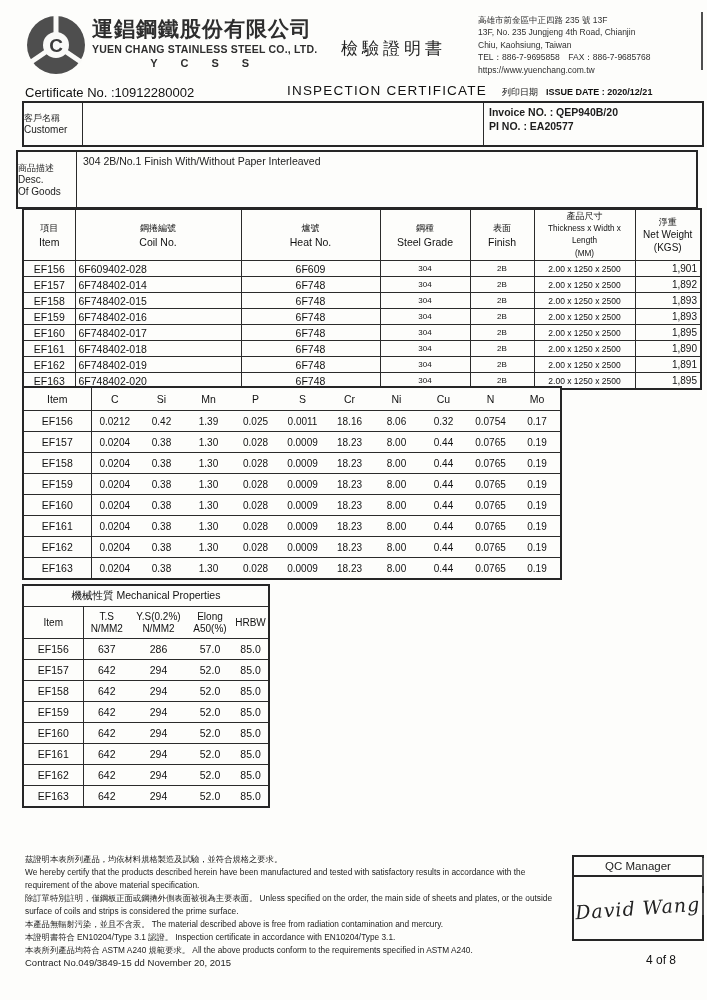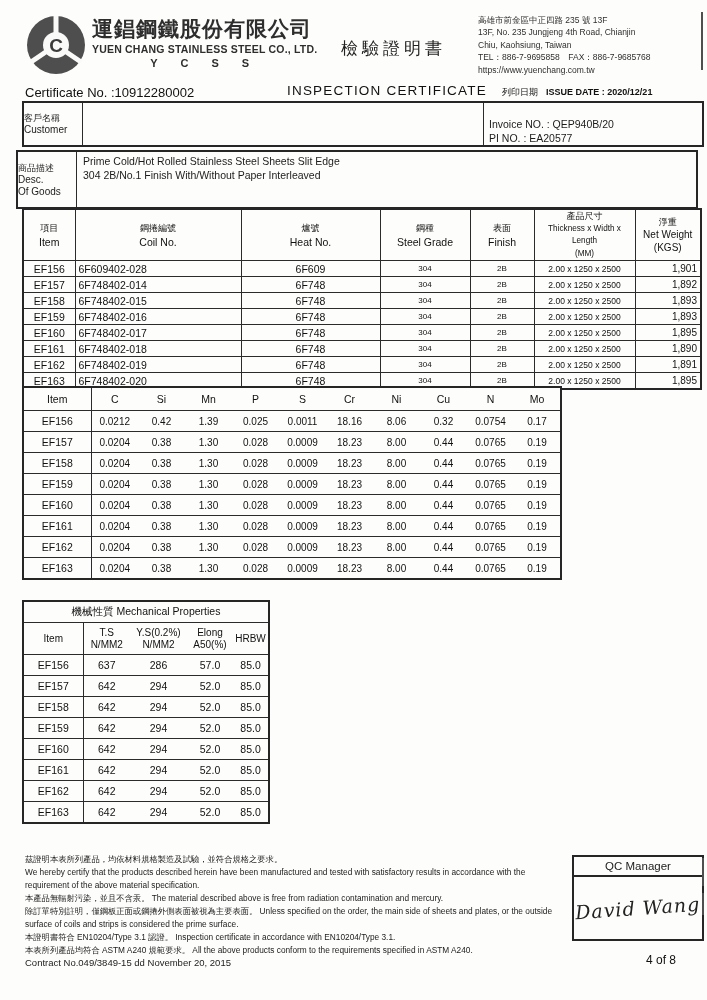--- a/index.html
+++ b/index.html
@@ -22,21 +22,21 @@
   .issue .en{font-weight:bold;}
 
   
   .box{position:absolute;border:2px solid #262626;display:flex;background:#fdfdfb;}
   .box .lbl{width:58px;border-right:1.5px solid #2b2b2b;display:flex;flex-direction:column;
             justify-content:center;align-items:flex-start;text-align:center;}
   .lbl .zh{font-size:9px;line-height:12px;}
   .lbl .en{font-size:10px;line-height:12px;}
   .customer-box{left:22px;top:101px;width:678px;height:42px;}
   .customer-box .val{flex:1;}
-  .customer-box .inv{width:208px;border-left:1.5px solid #2b2b2b;padding:14px 5px;font-size:10.5px;line-height:14px;}
+  .customer-box .inv{width:208px;border-left:1.5px solid #2b2b2b;padding:2px 5px;font-size:10.5px;line-height:14px;font-weight:bold;}
   .desc-box{left:16px;top:150px;width:678px;height:55px;}
   .desc-box .txt{flex:1;padding:2px 6px;font-size:10.5px;line-height:14px;}
 
   
   .tbl{position:absolute;border-collapse:collapse;table-layout:fixed;background:#fdfdfb;border:2px solid #262626;}
   .tbl th,.tbl td{padding:0;font-weight:normal;color:#111;overflow:hidden;}
   .ln{display:block;line-height:12px;}
 
   
   .main{left:22px;top:208px;width:678px;}
@@ -57,21 +57,21 @@
 
   
   .chem{left:22px;top:386px;width:538px;}
   .chem .title td{height:20px;text-align:center;font-size:11px;border-bottom:1.5px solid #2b2b2b;}
   .chem th{height:22px;font-size:10.5px;text-align:center;border-bottom:1.5px solid #2b2b2b;}
   .chem td{height:20px;font-size:10px;text-align:center;border-bottom:1.5px solid #2b2b2b;}
   .chem th:first-child,.chem tbody td:first-child{border-right:1.5px solid #2b2b2b;font-size:10.5px;}
   .chem .title td{border-right:0;}
 
   
-  .mech{left:22px;top:600px;width:246px;}
+  .mech{left:22px;top:584px;width:246px;}
   .mech .title td{height:20px;text-align:center;font-size:10.5px;border-bottom:1.5px solid #2b2b2b;}
   .mech th{height:31px;vertical-align:middle;text-align:center;border-bottom:1.5px solid #2b2b2b;}
   .mech th .ln{font-size:10px;}
   .mech td{height:20px;font-size:10.5px;text-align:center;border-bottom:1.5px solid #2b2b2b;}
   .mech th:first-child,.mech tbody td:first-child{border-right:1.5px solid #2b2b2b;}
 
   
   .notes{position:absolute;left:25px;top:853px;width:545px;font-size:8.3px;line-height:13px;color:#222;}
   .notes .note{margin:0;}
   .contract{position:absolute;left:25px;top:957px;font-size:9.5px;color:#222;}
@@ -134,21 +134,20 @@
     </div>
   </div>
 
   <div class="box desc-box">
     <div class="lbl">
       <span class="zh">商品描述</span>
       <span class="en">Desc.</span>
       <span class="en">Of Goods</span>
     </div>
     <div class="txt">
-        <div class="line">Prime Cold/Hot Rolled Stainless Steel Sheets Slit Edge</div>
         <div class="line">304 2B/No.1 Finish With/Without Paper Interleaved</div>
       </div>
   </div>
 
   <table class="tbl main">
     <colgroup>
       <col style="width:52px">
         <col style="width:166px">
         <col style="width:139px">
         <col style="width:90px">
@@ -492,22 +491,22 @@
           <td>294</td>
           <td>52.0</td>
           <td>85.0</td>
         </tr>
       </tbody>
   </table>
 
   <div class="notes">
       <div class="note">茲證明本表所列產品，均依材料規格製造及試驗，並符合規格之要求。</div>
       <div class="note">We hereby certify that the products described herein have been manufactured and tested with satisfactory results in accordance with the requirement of the above material specification.</div>
+      <div class="note">除訂單特別註明，僅鋼板正面或鋼捲外側表面被視為主要表面。 Unless specified on the order, the main side of sheets and plates, or the outside surface of coils and strips is considered the prime surface.</div>
       <div class="note">本產品無輻射污染，並且不含汞。 The material described above is free from radiation contamination and mercury.</div>
-      <div class="note">除訂單特別註明，僅鋼板正面或鋼捲外側表面被視為主要表面。 Unless specified on the order, the main side of sheets and plates, or the outside surface of coils and strips is considered the prime surface.</div>
       <div class="note">本證明書符合 EN10204/Type 3.1 認證。 Inspection certificate in accordance with EN10204/Type 3.1.</div>
       <div class="note">本表所列產品均符合 ASTM A240 規範要求。 All the above products conform to the requirements specified in ASTM A240.</div>
     </div>
   <div class="contract">Contract No.049/3849-15 dd November 20, 2015</div>
 
   <div class="qcbox">
     <div class="qct">QC Manager</div>
     <div class="sigarea">
       <span class="sig-text">David Wang</span>
     </div>

